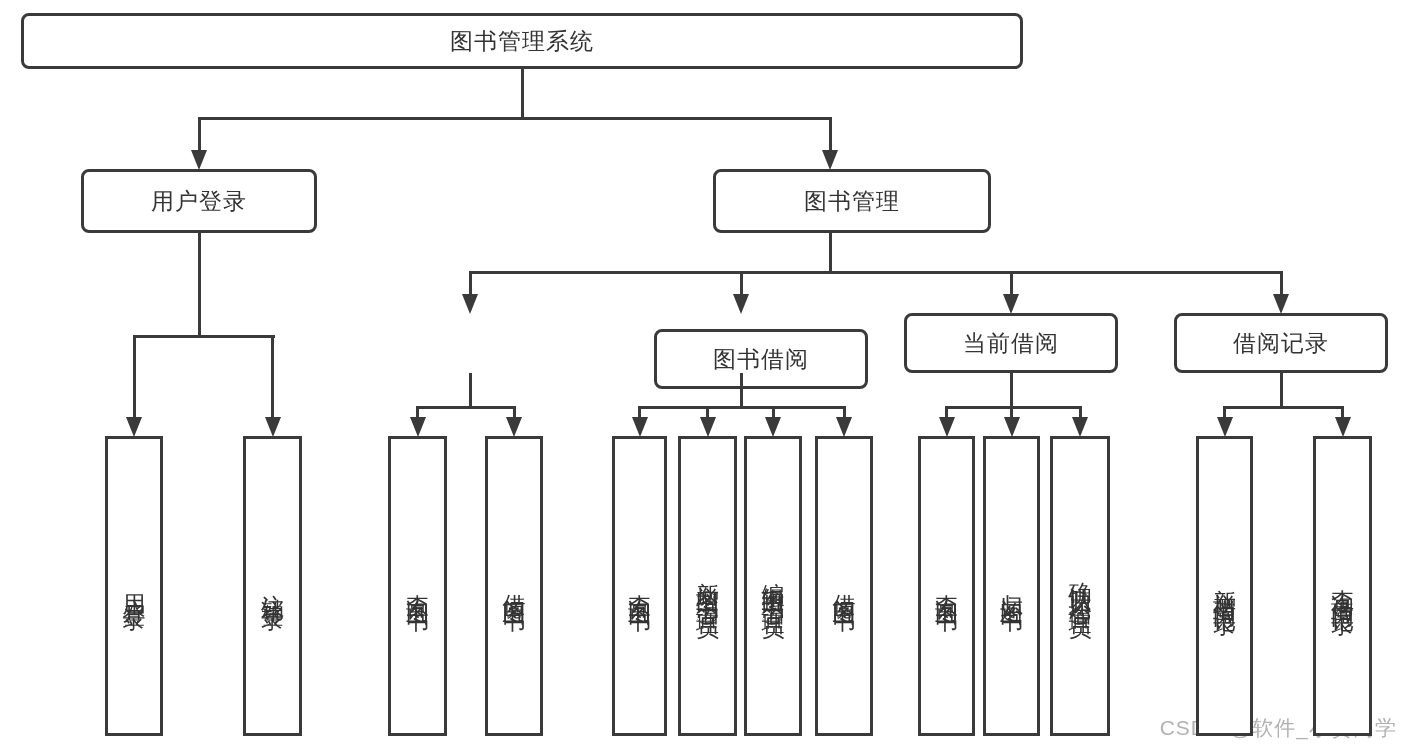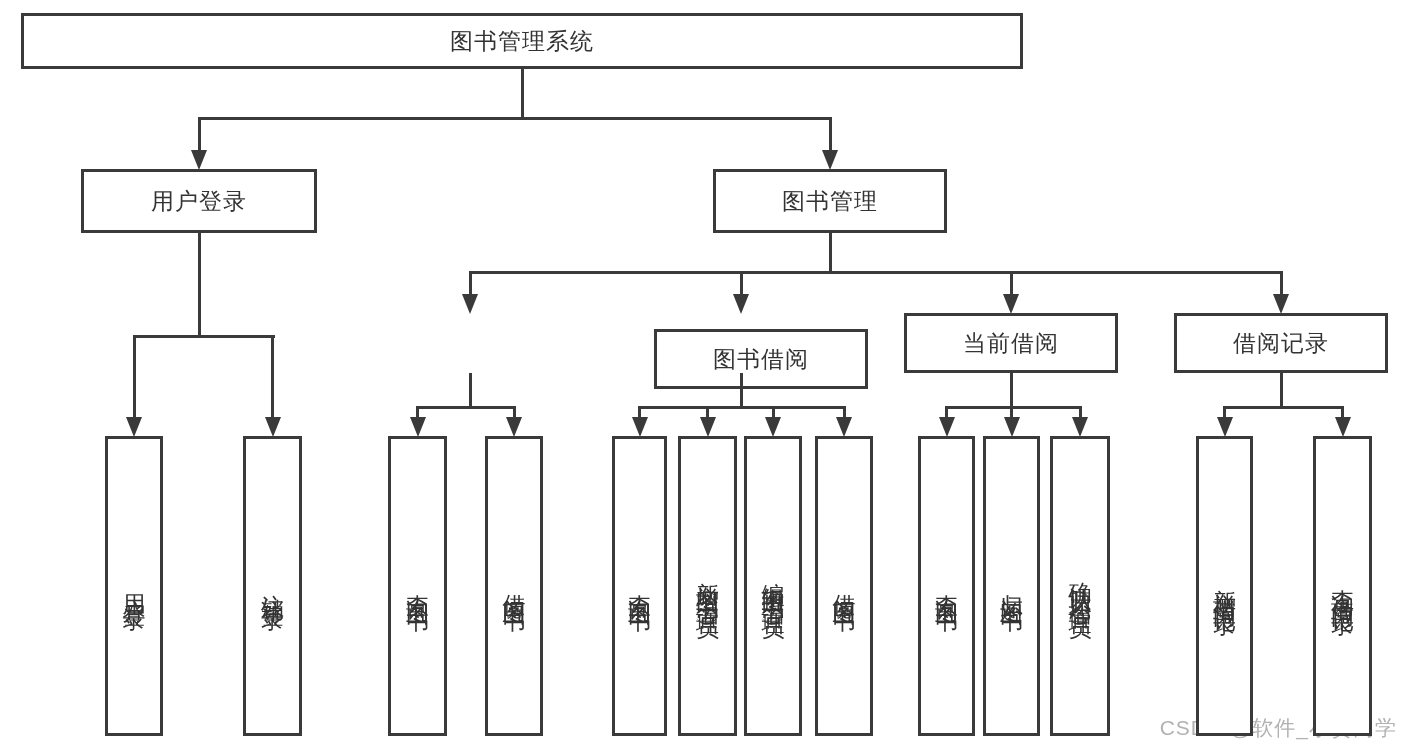--- a/index.html
+++ b/index.html
@@ -18,20 +18,21 @@
     color:var(--text,#333333);
     display:flex;
     align-items:center;
     justify-content:center;
     text-align:center;
   }
   .node.h{
     font-size:23px;
     letter-spacing:1px;
     white-space:nowrap;
+    border-radius:8px;
   }
   .node.v{
     writing-mode:vertical-rl;
     font-size:23px;
     letter-spacing:5px;
     line-height:1;
   }
   .line{
     position:absolute;
     background:var(--line,#3a3a3a);
@@ -54,21 +55,21 @@
     pointer-events:none;
   }
 </style>
 </head>
 <body>
 
 <div id="canvas" style="--line: #3a3a3a; --text: #333333; --box-bg: #ffffff; --watermark: #b2b2b2;">
   <div class="watermark">CSDN @软件_小贺同学</div>
 <div class="node h" style="left: 21px; top: 13px; width: 1002px; height: 56px;">图书管理系统</div>
     <div class="node h" style="left: 81px; top: 169px; width: 236px; height: 64px;">用户登录</div>
-    <div class="node h" style="left: 713px; top: 169px; width: 234px; height: 64px;">图书管理</div>
+    <div class="node h" style="left: 713px; top: 169px; width: 278px; height: 64px;">图书管理</div>
     <div class="node h" style="left: 634px; top: 329px; width: 214px; height: 60px; margin-left: 20px;">图书借阅</div>
     <div class="node h" style="left: 1174px; top: 313px; width: 214px; height: 60px;">借阅记录</div>
     <div class="node h" style="left: 904px; top: 313px; width: 214px; height: 60px;">当前借阅</div>
     <div class="node v" style="left: 105px; top: 436px; width: 58px; height: 300px;">用户登录</div>
     <div class="node v" style="left: 243px; top: 436px; width: 59px; height: 300px;">注销登录</div>
     <div class="node v" style="left: 388px; top: 436px; width: 59px; height: 300px;">查询图书</div>
     <div class="node v" style="left: 485px; top: 436px; width: 58px; height: 300px;">借阅图书</div>
     <div class="node v" style="left: 612px; top: 436px; width: 55px; height: 300px;">查询图书</div>
     <div class="node v" style="left: 678px; top: 436px; width: 59px; height: 300px;">新增图书（管理员）</div>
     <div class="node v" style="left: 744px; top: 436px; width: 58px; height: 300px;">编辑图书（管理员）</div>

